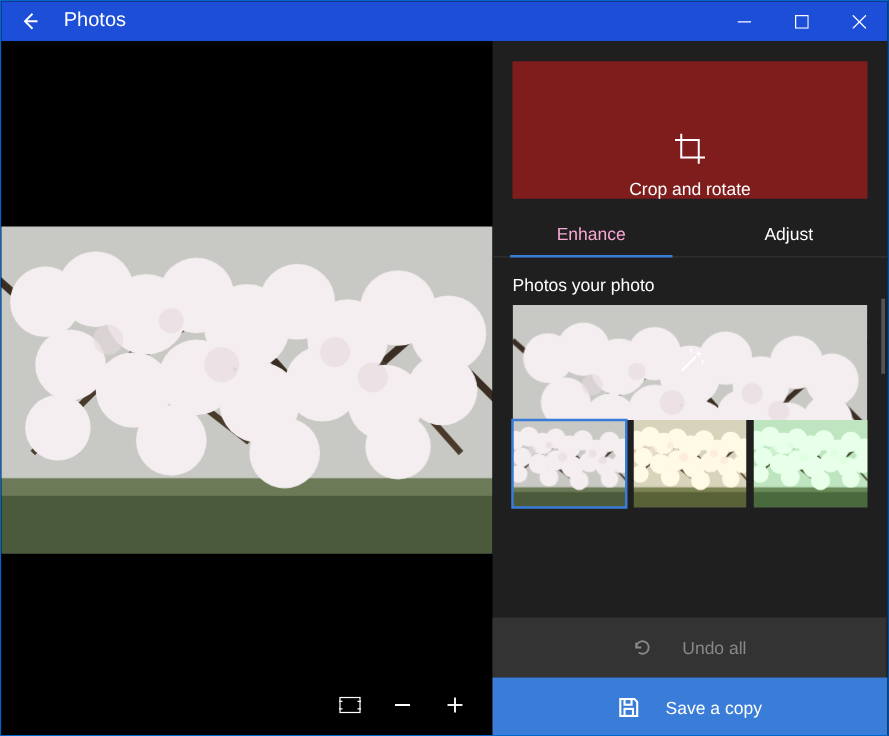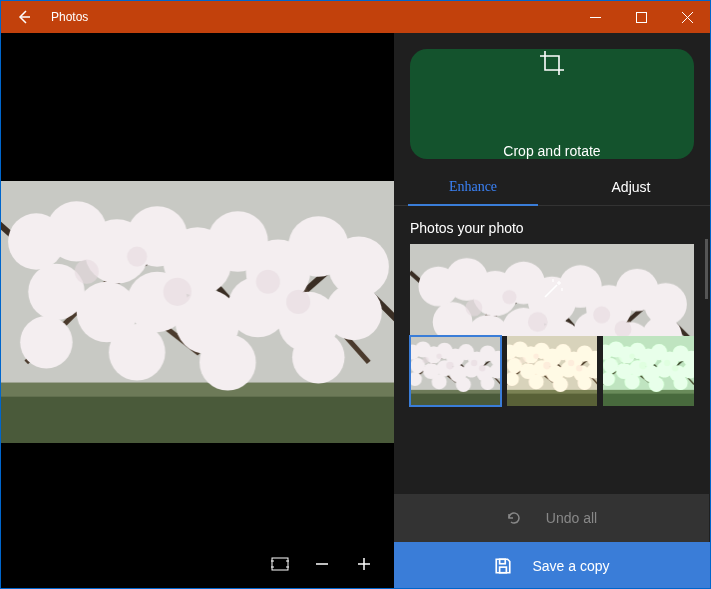--- a/index.html
+++ b/index.html
@@ -1,41 +1,41 @@
 <!DOCTYPE html>
 <html><head>
 <meta charset="utf-8">
 <style>
   * { margin: 0; padding: 0; box-sizing: border-box; font-family: "Segoe UI", sans-serif; }
   body { width: 711px; height: 589px; background: #000; overflow: hidden; border: 1px solid #0066cc; }
 
-  .titlebar { height: 32px; background: #c2410c; display: flex; align-items: center; color: #fff; font-size: 12px; }
+  .titlebar { height: 32px; background: #1d4ed8; display: flex; align-items: center; color: #fff; font-size: 16px; }
   .back-btn { width: 46px; height: 32px; display: flex; align-items: center; justify-content: center; color: #fff; }
   .titlebar-title { flex: 0 0 auto; padding-left: 4px; }
   .titlebar-spacer { flex: 1; }
   .window-controls { display: flex; }
   .window-btn { width: 46px; height: 32px; display: flex; align-items: center; justify-content: center; color: #fff; }
 
   .main { display: flex; height: 557px; }
 
   
   .preview { width: 393px; background: #000; position: relative; display: flex; flex-direction: column; }
   .preview-img-wrap { flex: 1; display: flex; align-items: center; justify-content: center; }
   .cherry { width: 393px; height: 262px; }
   .preview-toolbar { position: absolute; bottom: 8px; right: 12px; display: flex; gap: 6px; align-items: center; }
   .tool-btn { width: 36px; height: 36px; display: flex; align-items: center; justify-content: center; color: #fff; }
 
   
   .panel { width: 316px; background: #1f1f1f; display: flex; flex-direction: column; color: #fff; position: relative; }
-  .crop-tile { margin: 16px 16px 0 16px; height: 110px; background: #14532d; display: flex; flex-direction: column; align-items: center; justify-content: space-between; gap: 10px; border-radius: 17px; }
+  .crop-tile { margin: 16px 16px 0 16px; height: 110px; background: #7f1d1d; display: flex; flex-direction: column; align-items: center; justify-content: flex-end; gap: 10px; }
   .crop-label { font-size: 14px; }
 
   .tabs { display: flex; margin-top: 10px; border-bottom: 1px solid #333; }
   .tab { flex: 1; text-align: center; padding: 10px 0; font-size: 14px; position: relative; }
-  .tab.active { color: #3b82f6; font-family: Liberation Serif, serif; }
+  .tab.active { color: #f9a8d4; }
   .tab.active::after { content:""; position:absolute; bottom:-1px; left: 14px; right: 14px; height: 2px; background: #3a7dd8; }
 
   .section-label { font-size: 14px; padding: 14px 16px 8px 16px; }
 
   .enhance-thumb { margin: 0 16px; height: 92px; position: relative; overflow: hidden; }
   .wand { position: absolute; top: 50%; left: 50%; transform: translate(-50%,-50%); }
 
   .filters-row { display: flex; gap: 6px; margin: 0 16px; height: 70px; }
   .filter-thumb { flex: 1; position: relative; }
   .filter-thumb.selected { outline: 2px solid #3a7dd8; outline-offset: -1px; }

